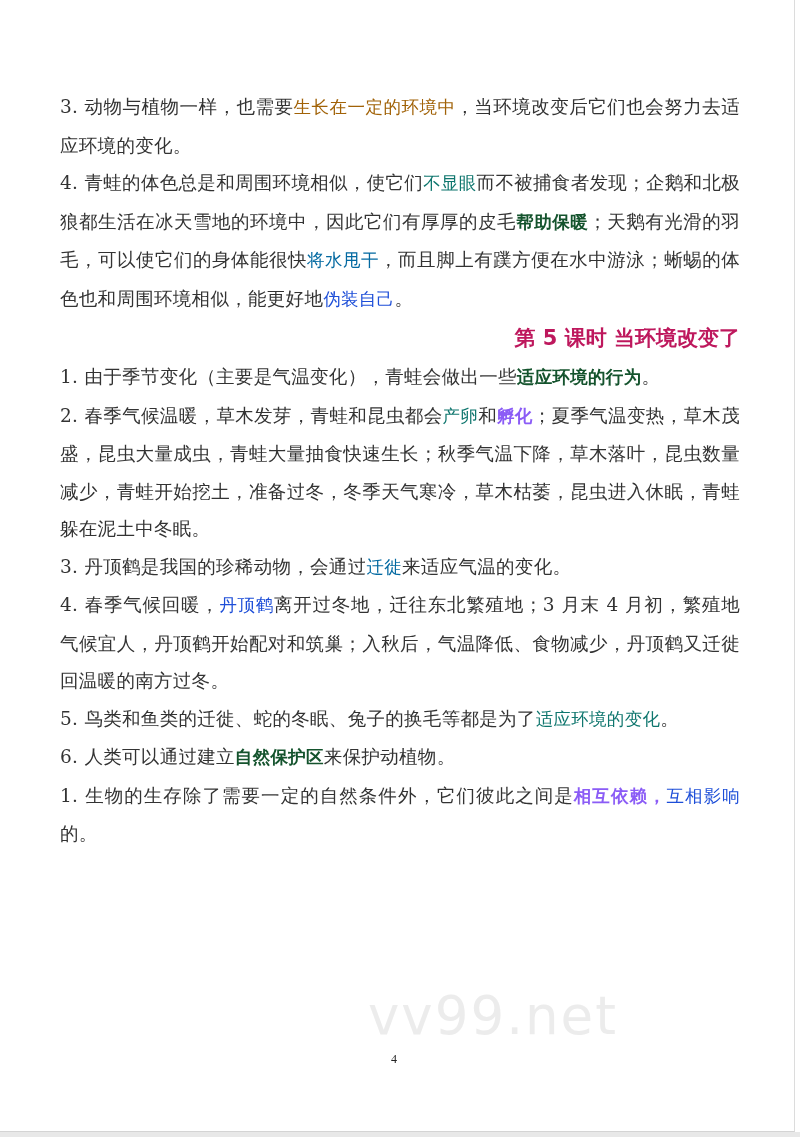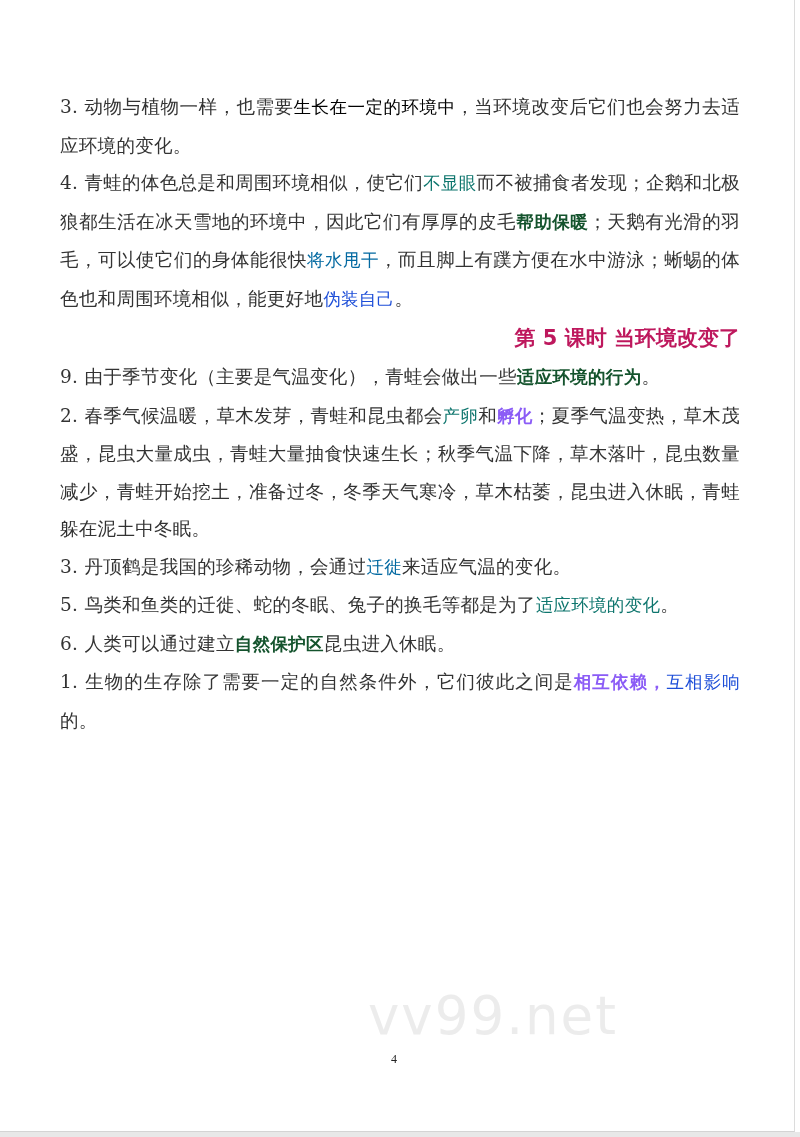--- a/index.html
+++ b/index.html
@@ -48,21 +48,21 @@
     }
     .para + .para { margin-top: 0; }
     .heading {
       font-family: "DejaVu Sans", "Liberation Sans", sans-serif;
       font-weight: bold;
       font-size: 21px;
       line-height: 40px;
       text-align: right;
       color: #be185d;
     }
-    .c-cyan  { color: #000000; }
+    .c-cyan  { color: #a16207; }
     .c-blue  { color: #0f766e; }
     .c-green { color: #14532d; font-weight: bold; }
     .c-navy  { color: #0369a1; font-weight: normal; }
     .c-red   { color: #8b5cf6; font-weight: bold; }
     .c-sky   { color: #1d4ed8; }
     .hl { font-family: "DejaVu Sans", "Liberation Sans", sans-serif; font-size: 17.5px; }
     .page-number {
       position: absolute;
       left: 391px;
       top: 1052px;
@@ -88,30 +88,31 @@
 
 <div class="page">
   <div class="content">
 
     <p class="para"><span>3. 动物与植物一样，也需要</span><span class="c-cyan hl">生长在一定的环境中</span><span>，当环境改变后它们也会努力去适应环境的变化。</span></p>
 
     <p class="para"><span>4. 青蛙的体色总是和周围环境相似，使它们</span><span class="c-blue hl">不显眼</span><span>而不被捕食者发现；企鹅和北极狼都生活在冰天雪地的环境中，因此它们有厚厚的皮毛</span><span class="c-green hl">帮助保暖</span><span>；天鹅有光滑的羽毛，可以使它们的身体能很快</span><span class="c-navy hl">将水甩干</span><span>，而且脚上有蹼方便在水中游泳；蜥蜴的体色也和周围环境相似，能更好地</span><span class="c-sky hl">伪装自己</span><span>。</span></p>
 
     <div class="heading">第 5 课时  当环境改变了</div>
 
-    <p class="para"><span>9. 由于季节变化（主要是气温变化），青蛙会做出一些</span><span class="c-green hl">适应环境的行为</span><span>。</span></p>
+    <p class="para"><span>1. 由于季节变化（主要是气温变化），青蛙会做出一些</span><span class="c-green hl">适应环境的行为</span><span>。</span></p>
 
     <p class="para"><span>2. 春季气候温暖，草木发芽，青蛙和昆虫都会</span><span class="c-blue hl">产卵</span><span>和</span><span class="c-red hl">孵化</span><span>；夏季气温变热，草木茂盛，昆虫大量成虫，青蛙大量抽食快速生长；秋季气温下降，草木落叶，昆虫数量减少，青蛙开始挖土，准备过冬，冬季天气寒冷，草木枯萎，昆虫进入休眠，青蛙躲在泥土中冬眠。</span></p>
 
     <p class="para"><span>3. 丹顶鹤是我国的珍稀动物，会通过</span><span class="c-navy hl">迁徙</span><span>来适应气温的变化。</span></p>
 
+    <p class="para"><span>4. 春季气候回暖，</span><span class="c-sky hl">丹顶鹤</span><span>离开过冬地，迁往东北繁殖地；3 月末 4 月初，繁殖地气候宜人，丹顶鹤开始配对和筑巢；入秋后，气温降低、食物减少，丹顶鹤又迁徙回温暖的南方过冬。</span></p>
 
     <p class="para"><span>5. 鸟类和鱼类的迁徙、蛇的冬眠、兔子的换毛等都是为了</span><span class="c-blue hl">适应环境的变化</span><span>。</span></p>
 
-    <p class="para"><span>6. 人类可以通过建立</span><span class="c-green hl">自然保护区</span><span>昆虫进入休眠。</span></p>
+    <p class="para"><span>6. 人类可以通过建立</span><span class="c-green hl">自然保护区</span><span>来保护动植物。</span></p>
 
 
     <p class="para"><span>1. 生物的生存除了需要一定的自然条件外，它们彼此之间是</span><span class="c-red hl">相互依赖，</span><span class="c-sky hl">互相影响</span><span>的。</span></p>
 
 
   </div>
 
   <div class="watermark">vv99.net</div>
   <div class="page-number">4</div>
 </div>

